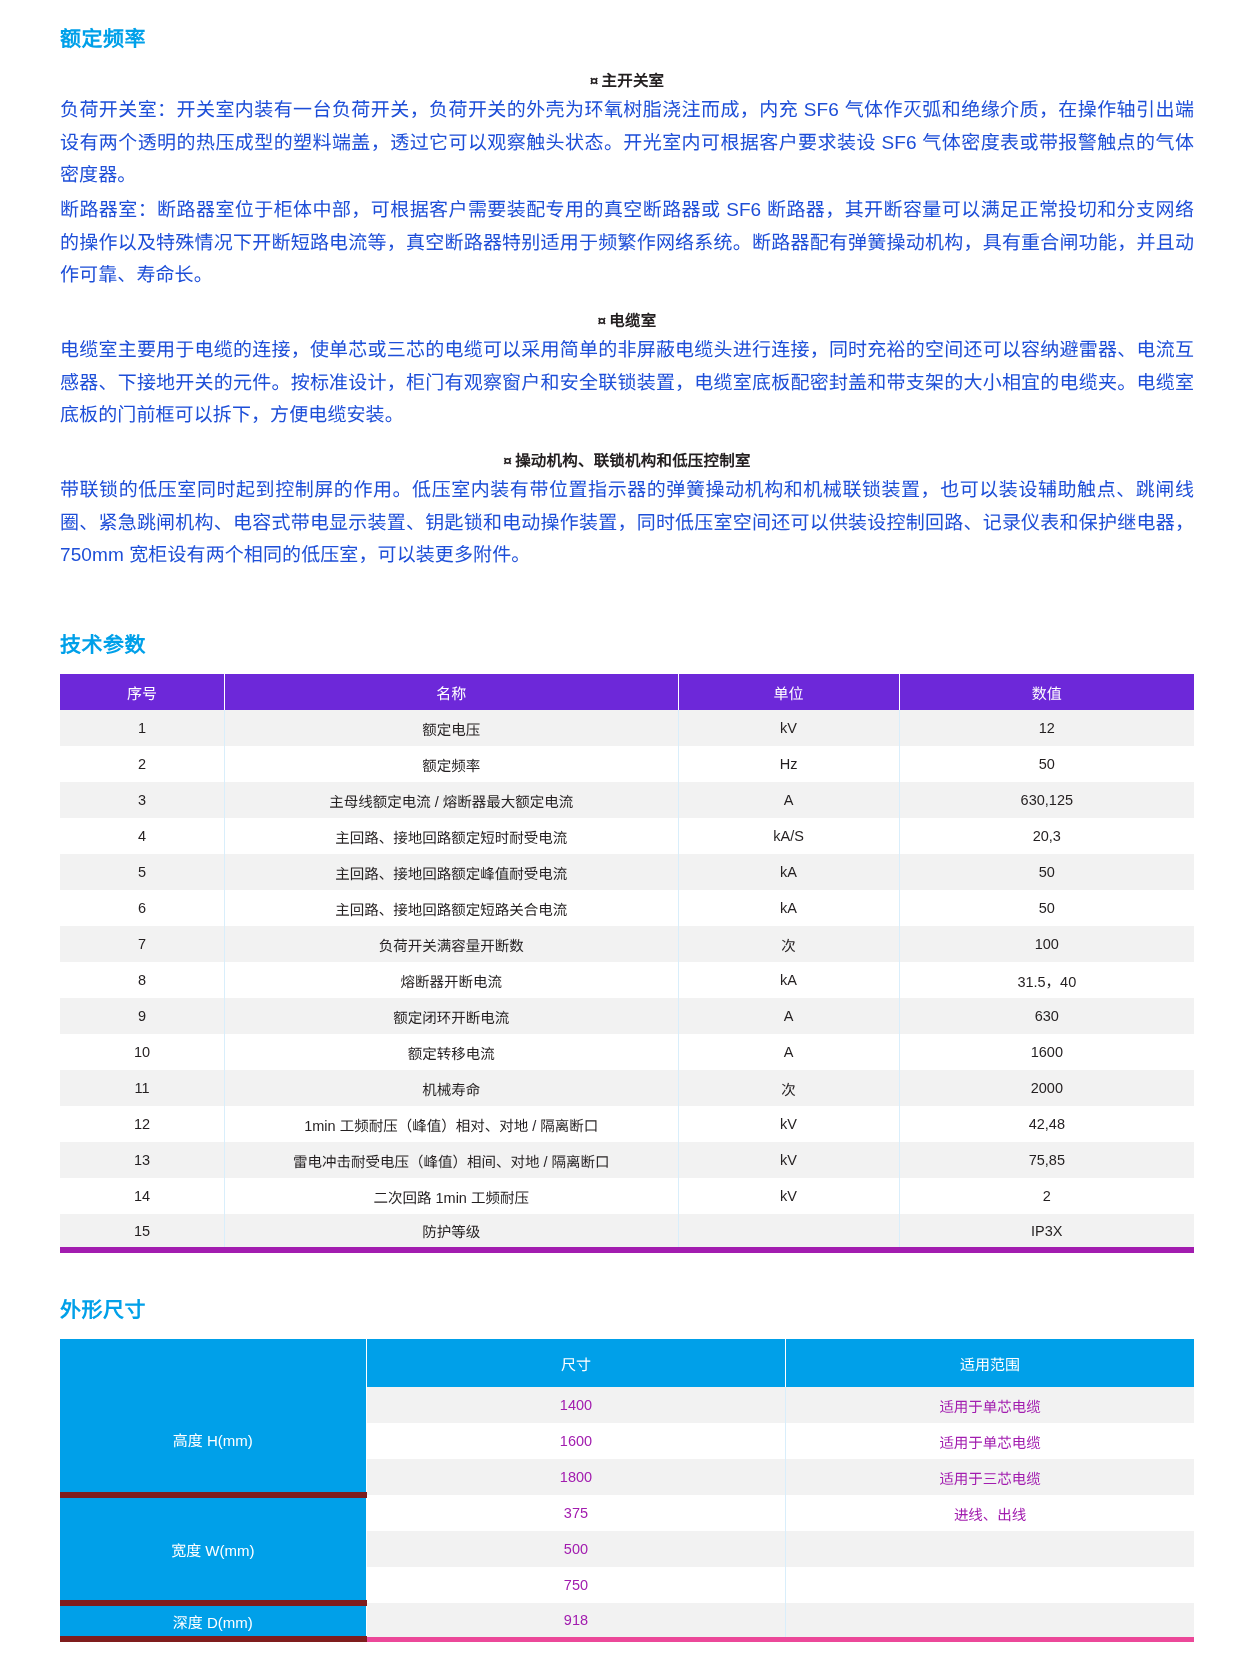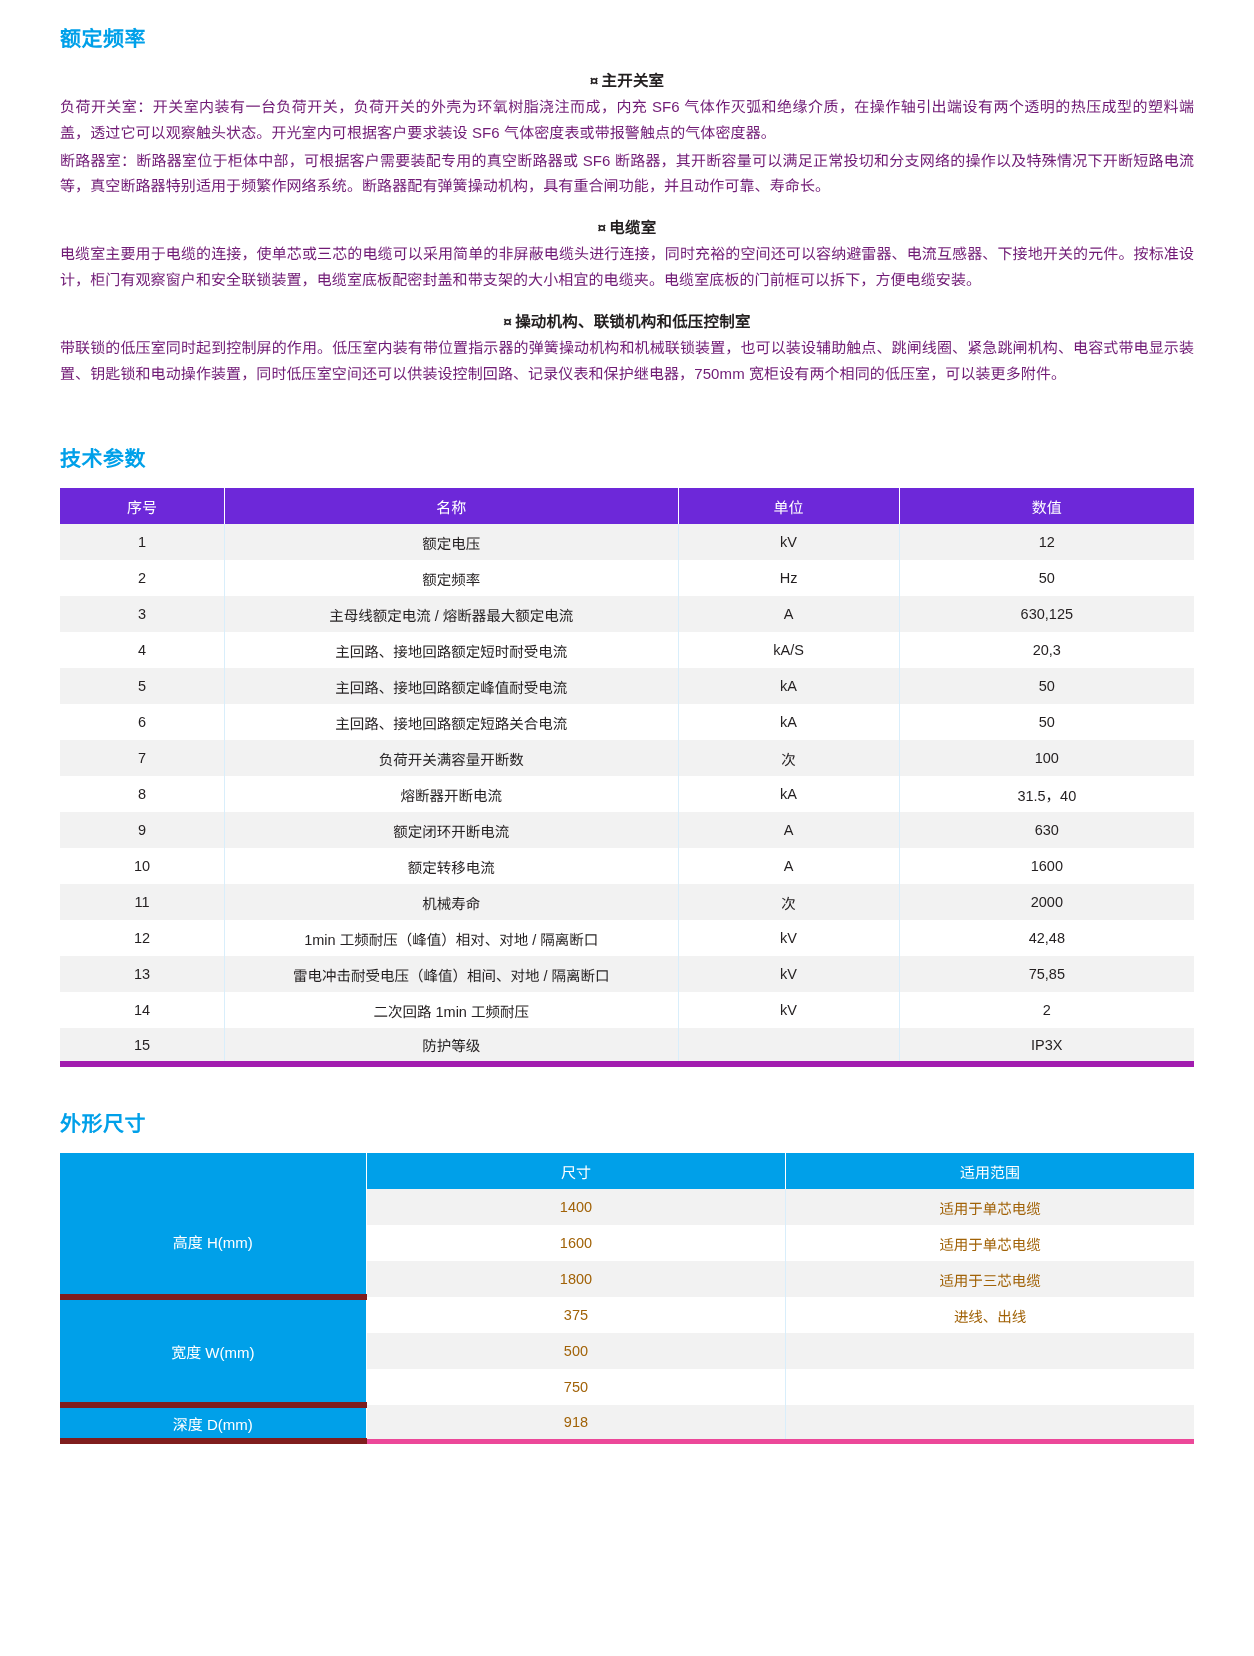--- a/index.html
+++ b/index.html
@@ -31,26 +31,26 @@
     color: #231f20;
     margin: 8px 0 4px 0;
     letter-spacing: 0.2px;
     text-align: center;
   }
   .sub-head .marker {
     font-weight: bold;
     margin-right: 3px;
   }
   p.body {
-    font-size: 15px;
+    font-size: 19px;
     line-height: 1.72;
     margin: 0 0 2px 0;
     text-align: justify;
     letter-spacing: 0.1px;
-    color: #701a75;
+    color: #1d4ed8;
   }
   .block-gap { height: 6px; }
 
   
   .spacer-lg { height: 54px; }
   .spacer-md { height: 40px; }
 
   table {
     border-collapse: collapse;
     width: 100%;
@@ -87,31 +87,31 @@
   
   table.dims { font-size: 14.5px; }
   table.dims col.d1 { width: 27%; }
   table.dims col.d2 { width: 37%; }
   table.dims col.d3 { width: 36%; }
 
   table.dims thead th {
     background: #00a0e9;
     color: #ffffff;
     font-weight: normal;
-    height: 36px;
+    height: 48px;
     font-size: 15px;
     text-align: center;
     border-right: 1px solid #ffffff;
   }
   table.dims thead th:last-child { border-right: none; }
 
   table.dims td {
     height: 36px;
     text-align: center;
-    color: #a16207;
+    color: #a21caf;
     border-right: 1px solid #d9eefb;
   }
   table.dims td:last-child { border-right: none; }
   table.dims td.label {
     background: #00a0e9;
     color: #ffffff;
     font-size: 15px;
     border-right: 1px solid #ffffff;
     border-bottom: 6px solid #7f1d1d;
   }

